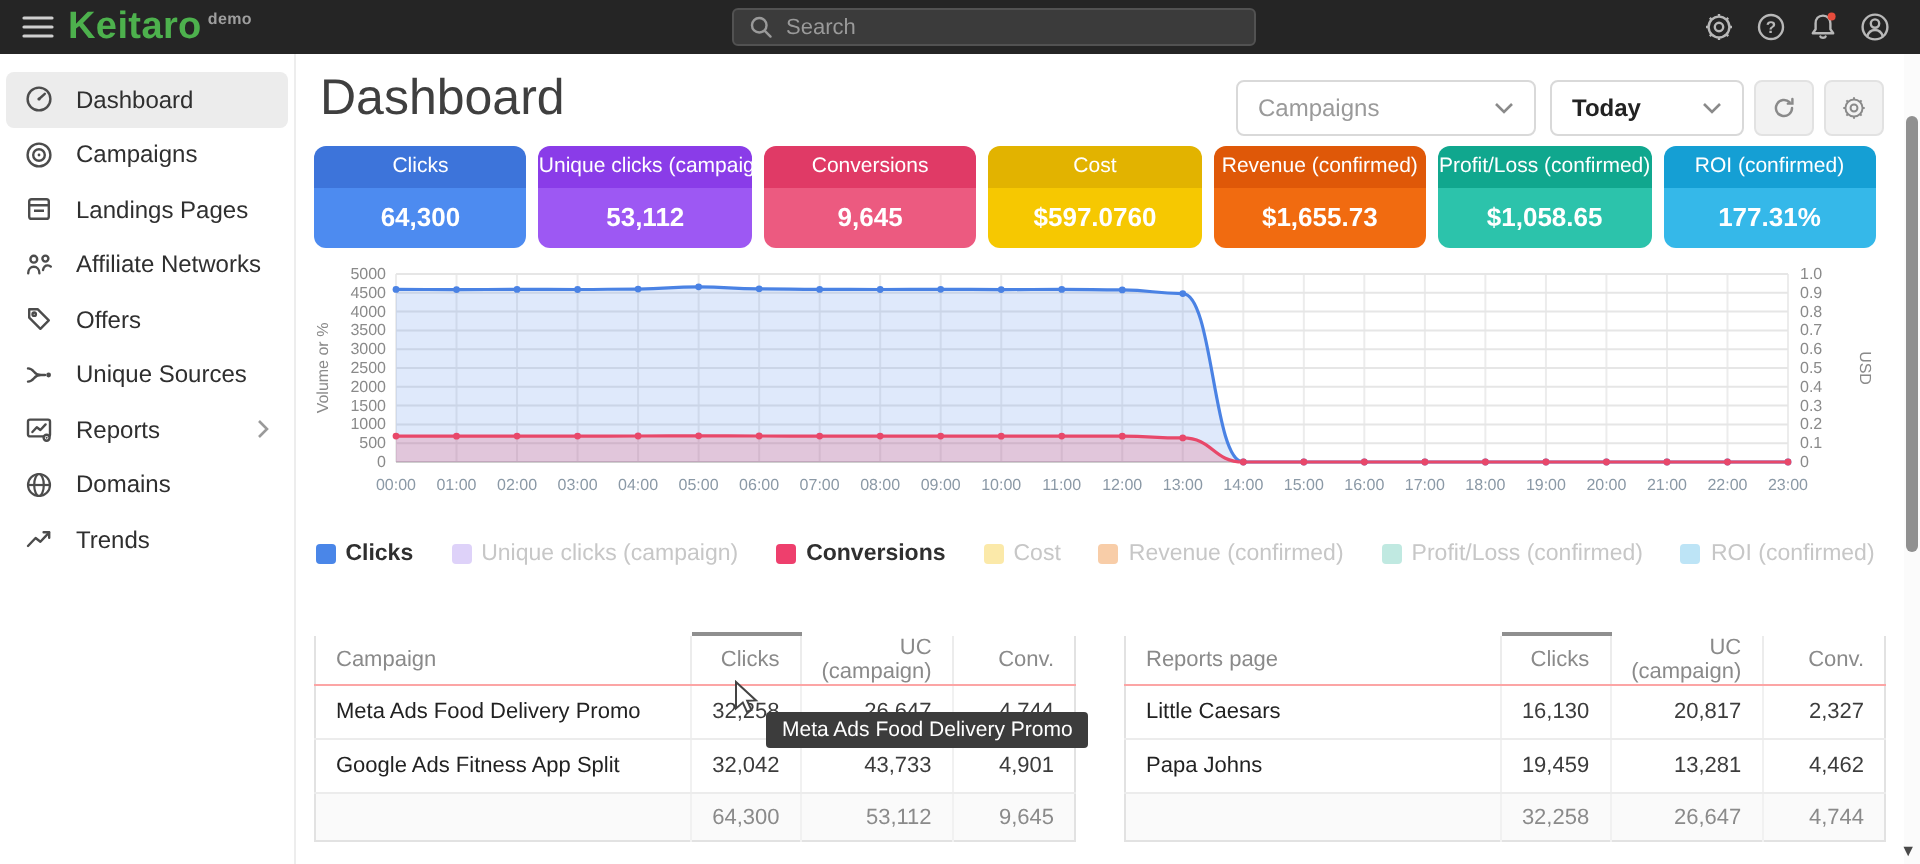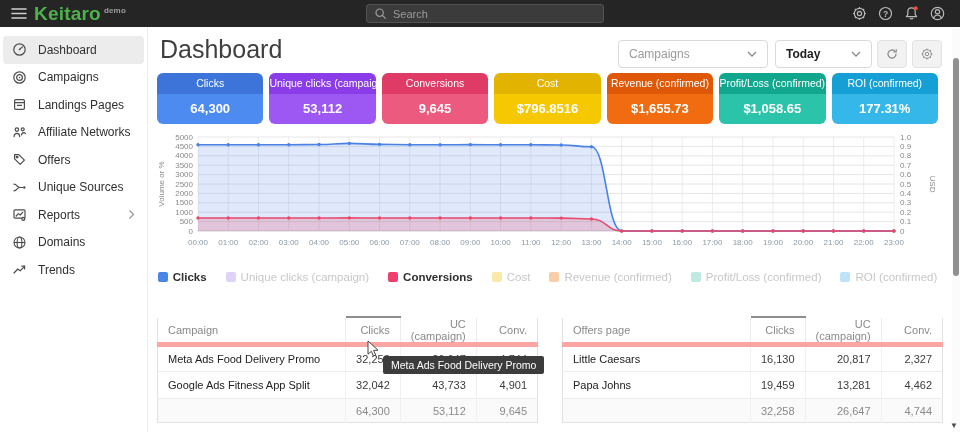--- a/index.html
+++ b/index.html
@@ -5,21 +5,21 @@
   * { margin:0; padding:0; box-sizing:border-box; }
   html,body { width:960px; height:432px; overflow:hidden; background:#fff;
     font-family:"Liberation Sans", sans-serif; }
   .page { position:relative; width:960px; height:432px; }
 
   
   .topbar { position:absolute; left:0; top:0; width:960px; height:27px; background:#252525; z-index:5; }
   .hamburger { position:absolute; left:10px; top:5px; width:18px; height:17px; cursor:pointer; }
   .logo { position:absolute; left:34px; top:3px; font-size:19px; font-weight:bold; color:#4db14d; letter-spacing:.2px; }
   .logo-badge { font-size:8px; color:#9e9e9e; font-weight:bold; vertical-align:super; margin-left:3px; }
-  .searchbox { position:absolute; left:366px; top:4px; width:238px; height:19px; background:#3b3b3b;
+  .searchbox { position:absolute; left:366px; top:4px; width:262px; height:19px; background:#3b3b3b;
     border:1px solid #525252; border-radius:3px; display:flex; align-items:center; }
   .searchbox svg { margin-left:7px; }
   .searchbox input { background:transparent; border:none; outline:none; color:#cfcfcf; font-size:11px;
     margin-left:6px; width:190px; }
   .searchbox input::placeholder { color:#9a9a9a; }
   .top-icons { position:absolute; right:14px; top:5px; display:flex; gap:9px; }
   .top-icon { position:relative; width:17px; height:17px; cursor:pointer; }
 
   
   .sidebar { position:absolute; left:0; top:27px; width:148px; height:405px; background:#fff;
@@ -58,21 +58,21 @@
     gap:19px; align-items:center; }
   .legend-item { display:flex; align-items:center; gap:5px; font-size:11.5px; color:#2f2f2f;
     font-weight:bold; cursor:pointer; white-space:nowrap; }
   .legend-item.inactive { color:#c7c7c7; font-weight:normal; }
   .swatch { width:10px; height:10px; border-radius:2px; }
 
   
   .tables-row { position:absolute; left:9px; top:289px; display:flex; gap:24px; }
   table { width:381px; border-collapse:collapse; font-size:11px; background:#fff; border:1px solid #e2e2e2; }
   th { font-weight:normal; color:#8a8a8a; text-align:left; height:22px; padding:0 10px;
-    border-bottom:5px solid #fca5a5; border-top:2px solid transparent; cursor:pointer; }
+    border-bottom:1px solid #fca5a5; border-top:2px solid transparent; cursor:pointer; }
   th.num, td.num { text-align:right; }
   th.sorted { border-top:2px solid #8f8f8f; }
   th + th { border-left:1px solid #ececec; }
   td { height:27px; padding:0 10px; color:#222; border-bottom:1px solid #ececec; }
   td.num { color:#3c3c3c; border-left:1px solid #f1f1f1; }
   tr.total td { background:#fafafa; color:#8a8a8a; height:24px; border-bottom:none; }
 
   
   .tooltip { position:absolute; left:235px; top:329px; background:#3c3c3c; color:#fff; font-size:10.5px;
     padding:3px 8px; border-radius:2px; white-space:nowrap; z-index:8; }
@@ -248,21 +248,21 @@
       <div class="metric-card">
           <div class="metric-head" style="background: rgb(138, 60, 232);">Unique clicks (campaign)</div>
           <div class="metric-body" style="background: rgb(157, 88, 243);">53,112</div>
         </div>
       <div class="metric-card">
           <div class="metric-head" style="background: rgb(224, 58, 102);">Conversions</div>
           <div class="metric-body" style="background: rgb(236, 90, 128);">9,645</div>
         </div>
       <div class="metric-card">
           <div class="metric-head" style="background: rgb(226, 179, 0);">Cost</div>
-          <div class="metric-body" style="background: rgb(246, 200, 1);">$796.8516</div>
+          <div class="metric-body" style="background: rgb(246, 200, 1);">$597.0760</div>
         </div>
       <div class="metric-card">
           <div class="metric-head" style="background: rgb(223, 88, 8);">Revenue (confirmed)</div>
           <div class="metric-body" style="background: rgb(241, 107, 16);">$1,655.73</div>
         </div>
       <div class="metric-card">
           <div class="metric-head" style="background: rgb(16, 167, 142);">Profit/Loss (confirmed)</div>
           <div class="metric-body" style="background: rgb(44, 195, 171);">$1,058.65</div>
         </div>
       <div class="metric-card">
@@ -480,21 +480,21 @@
 
       <table>
         <colgroup>
             <col style="width:58%">
             <col style="width:10%">
             <col style="width:15%">
             <col style="width:17%">
           </colgroup>
         <tbody>
             <tr>
-          <th>Offers page</th>
+          <th>Reports page</th>
           <th class="num sorted">Clicks</th>
           <th class="num">UC (campaign)</th>
           <th class="num">Conv.</th>
         </tr>
         <tr>
           <td>Little Caesars</td>
           <td class="num">16,130</td>
           <td class="num">20,817</td>
           <td class="num">2,327</td>
         </tr>

